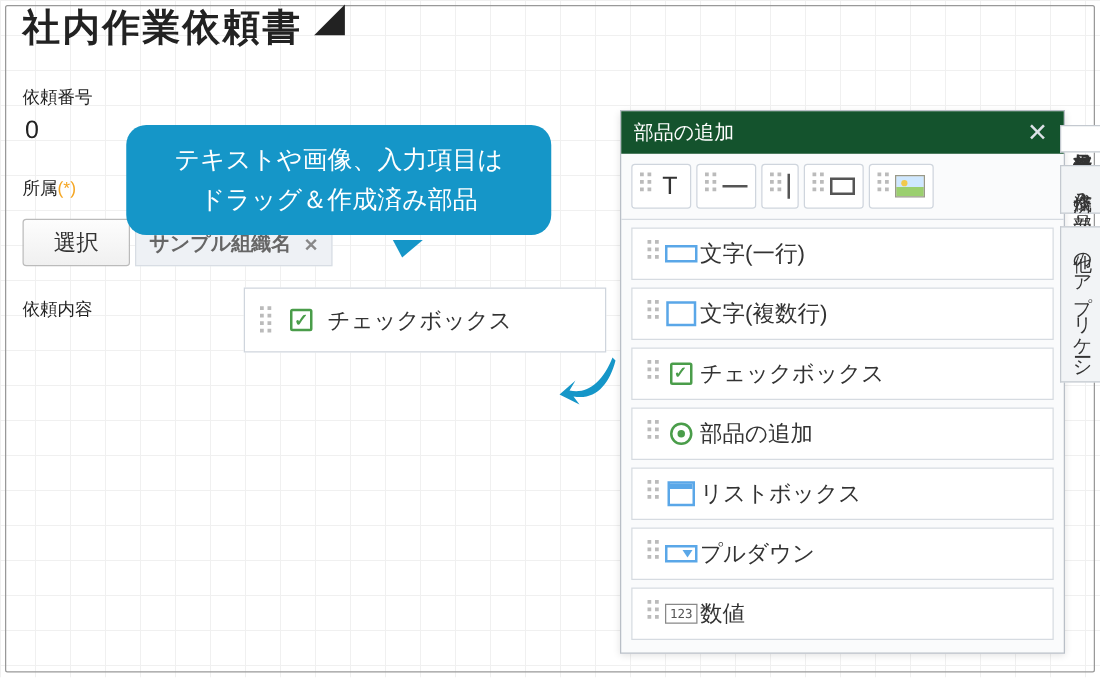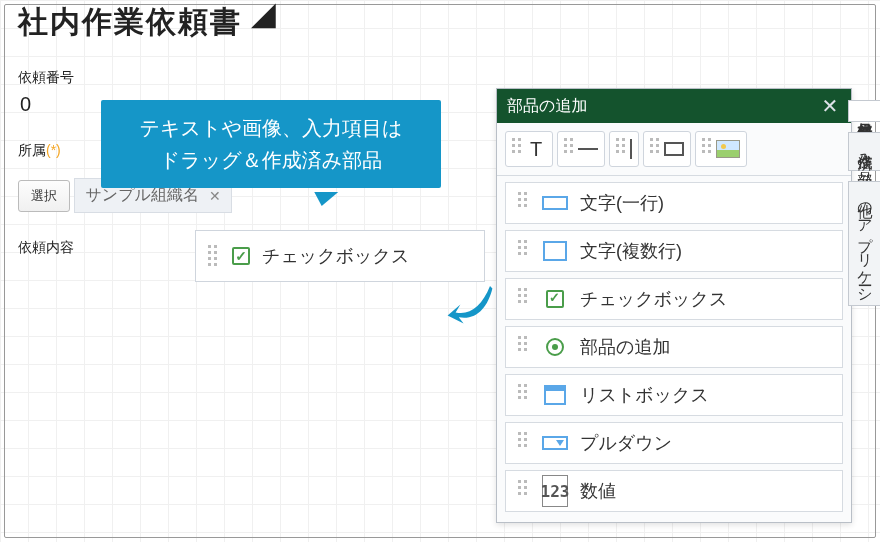--- a/index.html
+++ b/index.html
@@ -21,38 +21,39 @@
     }
     .canvas { position: relative; padding: 0 18px; }
     .page-title { font-size: 30px; font-weight: 700; color: #222; margin: 2px 0 6px; letter-spacing: 2px; }
     .page-title-handle { display:inline-block; transform: translateY(-8px); }
     .field-label { font-size: 14px; color: #222; margin: 26px 0 6px; }
     .field-value { font-size: 20px; color: #222; margin: 4px 0 0 2px; }
     .required { color: #f5a623; }
     .select-btn {
       display: inline-block;
       margin-top: 8px;
-      padding: 6px 12px;
-      font-size: 13px;
+      padding: 6px 24px;
+      font-size: 18px;
       background: linear-gradient(#fdfdfd,#f0f0f0);
       border: 1px solid #bbb;
       border-radius: 3px;
       color: #333;
       cursor: pointer;
       text-align: center;
     }
     .tag {
       display: inline-flex;
       align-items: center;
       margin-top: 12px;
       padding: 6px 10px;
       font-size: 16px;
       background: #eef1f5;
       color: #666;
       border: 1px solid #d8dde4;
+      font-weight: bold;
     }
     .tag .x { margin-left: 10px; font-size: 14px; color:#888; cursor:pointer; }
 
     .dropped-checkbox {
       position: absolute;
       left: 195px; top: 230px;
       width: 290px; height: 52px;
       border: 1px solid #cfd5dd;
       background: #fff;
       display: flex; align-items: center;
@@ -69,21 +70,21 @@
     .cb.checked::after { content:"✓"; color:#4a9d4a; font-size:14px; font-weight:bold; }
 
     
     .tooltip {
       position: absolute;
       left: 101px; top: 100px;
       width: 340px;
       background: #1596c8;
       color: #fff; font-size: 20px;
       padding: 12px 14px; line-height: 1.6;
-      border-radius: 2px; text-align:center;
+      border-radius: 16px; text-align:center;
     }
     .tooltip::after {
       content:"";
       position:absolute;
       bottom:-18px; left:62%;
       border-width: 14px 12px 0 12px;
       border-style: solid;
       border-color: #1596c8 transparent transparent transparent;
       transform: skewX(-18deg);
     }
@@ -125,36 +126,36 @@
     .tool-btn .drag-dots { width:10px; }
     .tool-glyph { font-size:20px; color:#333; min-width:20px; text-align:center; }
     .hr-glyph { width:20px; height:2px; background:#555; }
     .vr-glyph { width:2px; height:20px; background:#555; }
     .rect-glyph { width:20px; height:14px; border:2px solid #555; }
     .img-glyph { width:24px; height:18px; border:1px solid #998; background:linear-gradient(#cfe8ff 55%,#9bcf6e 55%); position:relative; }
     .img-glyph::after{ content:""; position:absolute; left:4px; top:3px; width:5px; height:5px; background:#f2c94c; border-radius:50%; }
 
     .palette-list { padding: 6px 8px 10px; display:flex; flex-direction:column; gap:6px; }
     .palette-item {
-      display:flex; align-items:center; gap:12px;
+      display:flex; align-items:center; gap:2px;
       border:1px solid #d6dbe1; background:#fff;
       padding: 8px 12px; font-size:18px; color:#333;
       cursor:grab;
     }
     .icon { width:26px; height:22px; display:flex; align-items:center; justify-content:center; }
     .icon-text1 { border:2px solid #5aa7e8; width:26px; height:14px; }
     .icon-textm { border:2px solid #5aa7e8; width:24px; height:20px; }
     .icon-cb { width:18px; height:18px; border:2px solid #4a9d4a; border-radius:2px; position:relative; }
     .icon-cb::after{ content:"✓"; color:#4a9d4a; font-size:13px; position:absolute; left:1px; top:-2px; font-weight:bold;}
     .icon-radio { width:18px; height:18px; border:2px solid #4a9d4a; border-radius:50%; position:relative; }
     .icon-radio::after{ content:""; position:absolute; left:4px; top:4px; width:6px; height:6px; background:#4a9d4a; border-radius:50%;}
     .icon-pull { border:2px solid #5aa7e8; width:26px; height:14px; position:relative; }
     .icon-pull::after{ content:""; position:absolute; right:2px; top:2px; width:0;height:0; border-left:4px solid transparent; border-right:4px solid transparent; border-top:6px solid #5aa7e8;}
     .icon-list { border:2px solid #5aa7e8; width:22px; height:20px; background:linear-gradient(#5aa7e8 25%, transparent 25%); }
-    .icon-num { border:1px solid #888; width:26px; height:32px; font-size:16px; color:#555; display:flex; align-items:center; justify-content:center; font-family:monospace;font-weight:bold; }
+    .icon-num { border:1px solid #888; width:26px; height:16px; font-size:10px; color:#555; display:flex; align-items:center; justify-content:center; font-family:monospace; }
 
     
     .side-tabs { position:absolute; right:0; top:100px; display:flex; flex-direction:column; gap:10px; }
     .side-tab {
       writing-mode: vertical-rl;
       padding: 10px 6px;
       border:1px solid #c4c9d0; border-right:none;
       background:#f2f4f6; font-size:15px; color:#333;
       cursor:pointer;
     }

